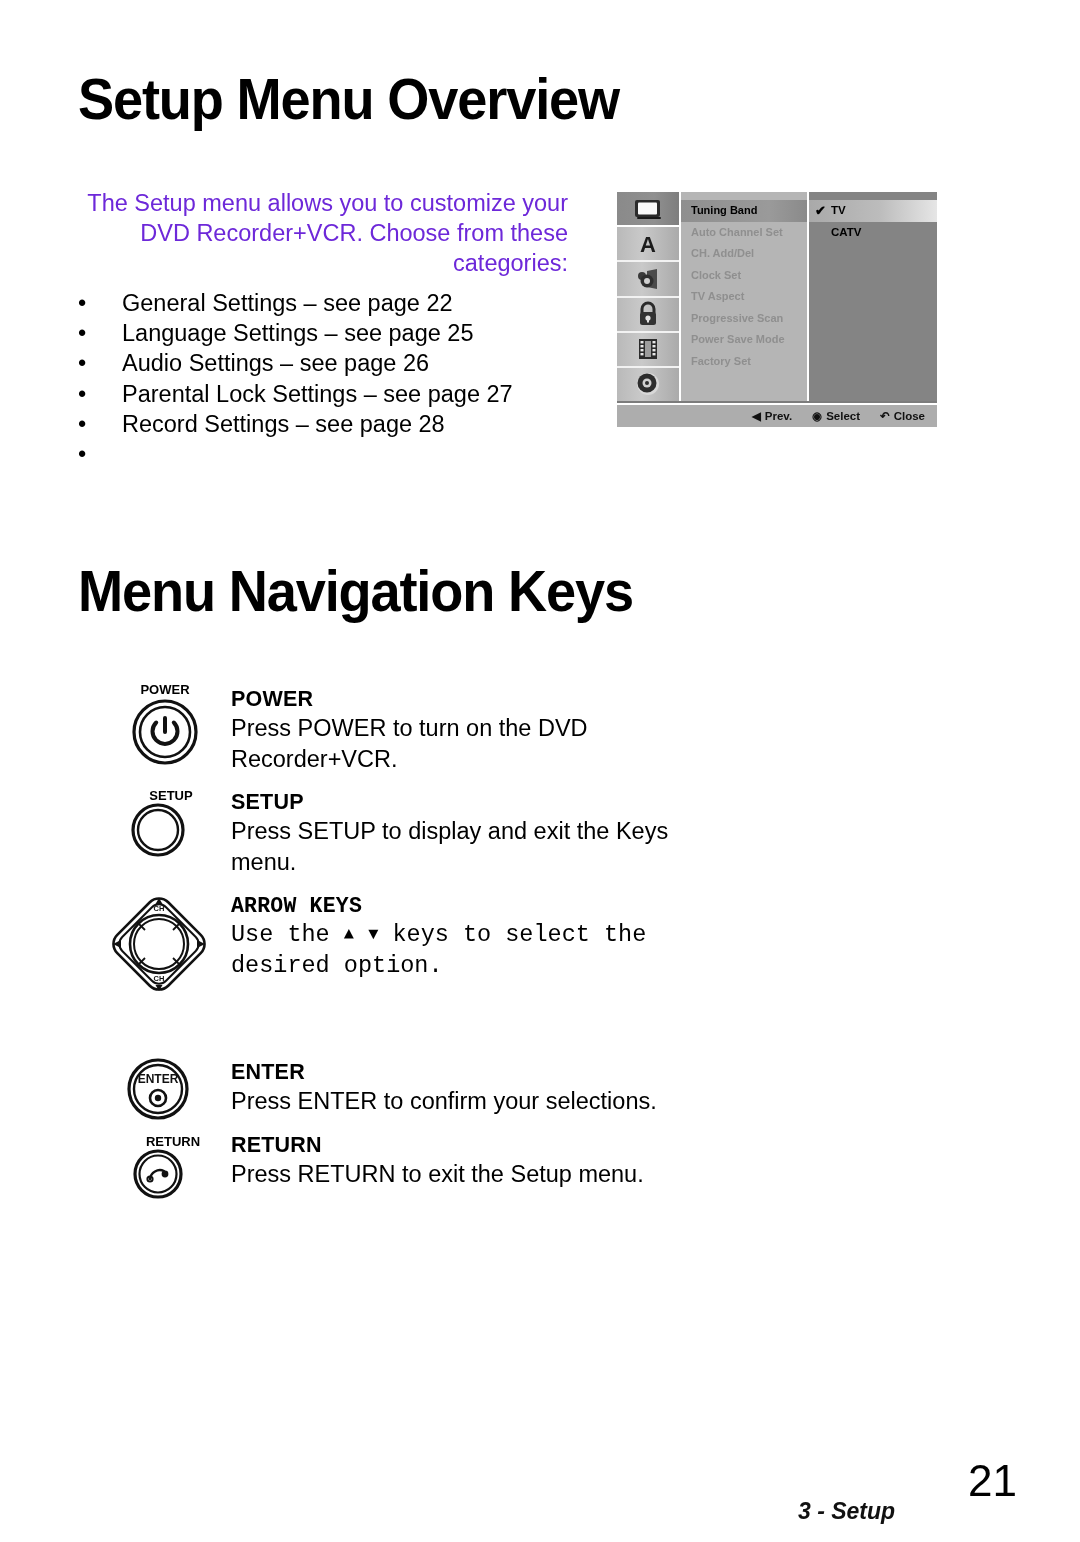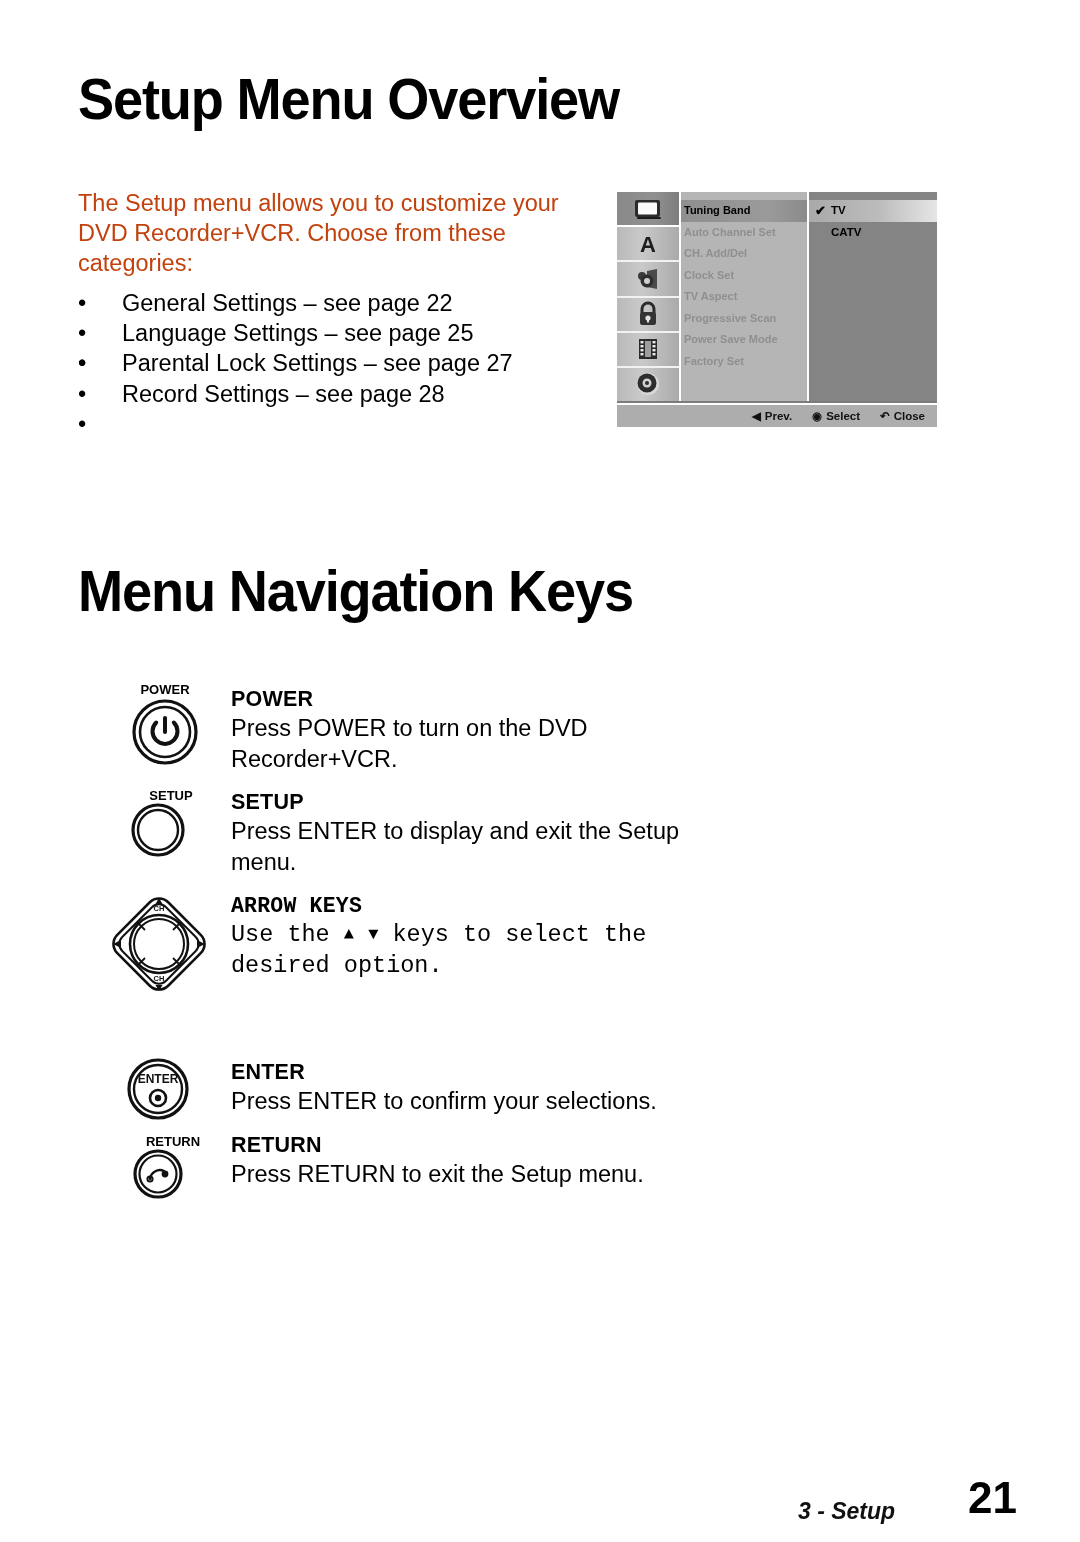--- a/index.html
+++ b/index.html
@@ -44,21 +44,22 @@
   }
 
   
   #intro-paragraph {
     position: absolute;
     left: 78px;
     top: 188px;
     width: 490px;
     font-size: 23.5px;
     line-height: 30px;
-    color: #c2410c;
+    color: #6d28d9;
+    text-align: right;
   }
 
   
   #category-list {
     position: absolute;
     left: 78px;
     top: 288px;
     width: 520px;
     list-style: none;
     margin: 0;
@@ -124,21 +125,21 @@
     border-right: 2px solid #ffffff;
     padding-top: 8px;
     box-sizing: border-box;
   }
   #osd-menu .osd-menu-item {
     font-size: 11px;
     font-weight: bold;
     color: #8f8f8f;
     height: 21.5px;
     line-height: 21.5px;
-    padding-left: 3px;
+    padding-left: 10px;
     white-space: nowrap;
   }
   #osd-menu .osd-menu-item.selected {
     color: #000000;
     background: linear-gradient(to right,#8f8f8f 0%, #9a9a9a 70%, #8a8a8a 100%);
   }
 
   
   #osd-options {
     flex: 1;
@@ -228,23 +229,22 @@
     font-weight: bold;
     color: #111;
     white-space: nowrap;
     margin-top: 24px;
   }
   #footer-pagenum {
     position: absolute;
     left: 968px;
     top: 1456px;
     font-size: 44px;
-    font-weight: bold;
+    font-weight: normal;
     color: #000;
-    margin-top: 17px;
   }
 </style>
 </head>
 <body>
 
 <div class="page">
 
   <div class="h1" id="title-setup-overview">Setup Menu Overview</div>
 
   <div id="intro-paragraph">The Setup menu allows you to customize your DVD Recorder+VCR. Choose from these categories:</div>
@@ -253,20 +253,21 @@
     <li>
       <span class="bul">•</span>
       <span>General Settings – see page 22</span>
     </li>
     <li>
       <span class="bul">•</span>
       <span>Language Settings – see page 25</span>
     </li>
     <li>
       <span class="bul">•</span>
+      <span>Audio Settings – see page 26</span>
     </li>
     <li>
       <span class="bul">•</span>
       <span>Parental Lock Settings – see page 27</span>
     </li>
     <li>
       <span class="bul">•</span>
       <span>Record Settings – see page 28</span>
     </li>
     <li>
@@ -416,21 +417,21 @@
   <div class="key-row" style="top:783px;">
     <div class="key-icon">
       <svg width="95" height="95" viewBox="0 0 95 95">
         <text x="53" y="17" font-family="Liberation Sans, sans-serif" font-size="13" font-weight="bold" fill="#000" text-anchor="middle">SETUP</text>
         <circle cx="40" cy="47" r="25" fill="none" stroke="#111" stroke-width="3.2"></circle>
         <circle cx="40" cy="47" r="20" fill="none" stroke="#111" stroke-width="2.4"></circle>
       </svg>
     </div>
     <div class="key-text" style="top:6px;">
       <div class="key-title">SETUP</div>
-      <div class="key-desc">Press ENTER to display and exit the Setup menu.</div>
+      <div class="key-desc">Press SETUP to display and exit the Keys menu.</div>
     </div>
   </div>
 
   <div class="key-row" style="top:885px;">
     <div class="key-icon" style="left:100px;width:118px;height:118px;">
       <svg width="118" height="118" viewBox="0 0 118 118">
         <g>
           <rect x="23" y="23" width="72" height="72" rx="13" ry="13" transform="rotate(45 59 59)" fill="none" stroke="#111" stroke-width="2.6"></rect>
           <rect x="28" y="28" width="62" height="62" rx="10" ry="10" transform="rotate(45 59 59)" fill="none" stroke="#111" stroke-width="2"></rect>
         </g>

